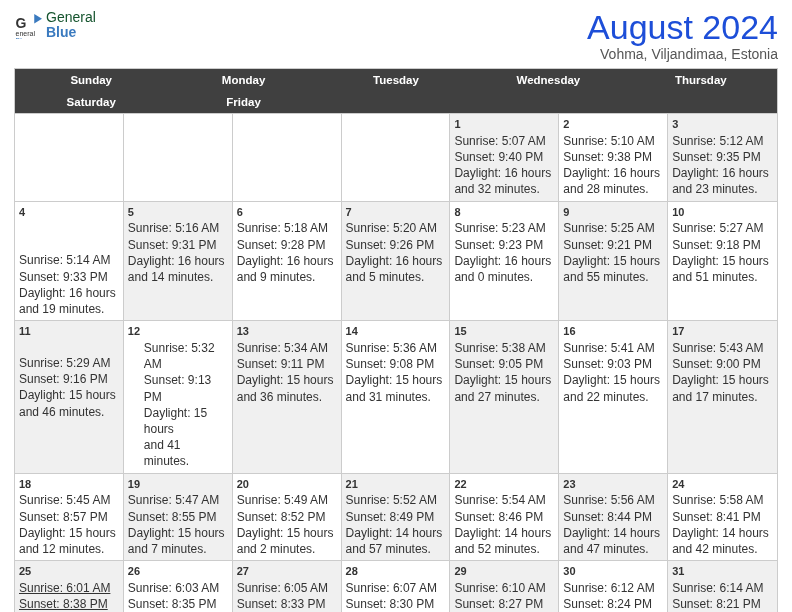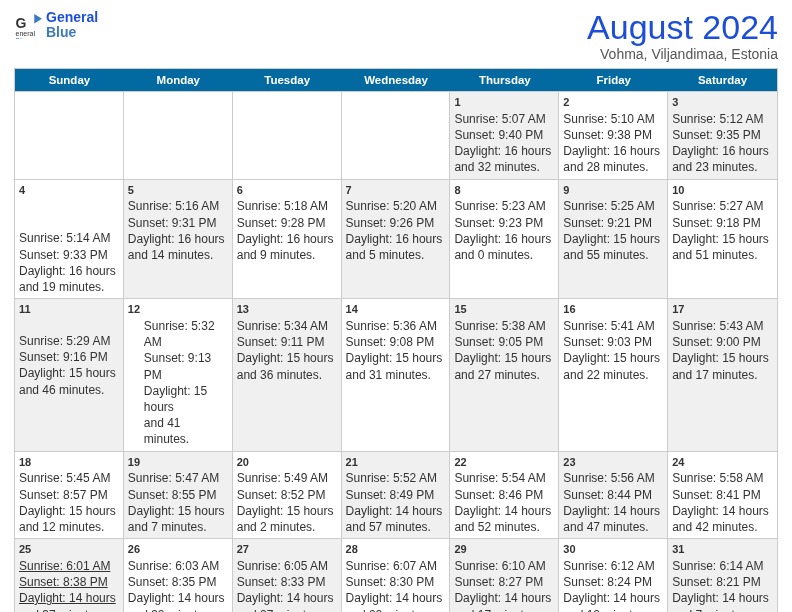--- a/index.html
+++ b/index.html
@@ -47,22 +47,22 @@
       margin-top: 2px;
     }
     .calendar {
       flex: 1;
       display: flex;
       flex-direction: column;
       border: 1px solid #ccc;
     }
     .cal-header {
       display: grid;
-      grid-template-columns: repeat(7, 1fr);
-      background: #0369a1;
+      grid-template-columns: repeat(5, 1fr);
+      background: #404040;
     }
     .cal-header-cell {
       color: #fff;
       font-size: 11.5px;
       font-weight: bold;
       text-align: center;
       padding: 5px 2px;
     }
     .cal-body {
       flex: 1;
@@ -122,40 +122,40 @@
         <rect x="0" y="0" width="36" height="36" fill="white"></rect>
 
         <text x="2" y="22" font-size="18" font-weight="bold" fill="#333" font-family="Arial">G</text>
 
         <polygon points="26,4 36,10 26,16" fill="#3a7abf"></polygon>
 
         <text x="2" y="32" font-size="9" fill="#333" font-family="Arial">eneral</text>
         <text x="2" y="41" font-size="9" fill="#3a7abf" font-family="Arial">Blue</text>
       </svg>
       <div style="display:flex; flex-direction:column; line-height:1.1;">
-        <span style="font-size:14px; font-weight:bold; color:#1d4ed8;">General</span>
+        <span style="font-size:14px; font-weight:normal; color:#14532d;">General</span>
         <span style="font-size:14px; font-weight:bold; color:#3a7abf;">Blue</span>
       </div>
     </div>
     <div class="header-right">
       <div class="month-title">August 2024</div>
       <div class="location-title">Vohma, Viljandimaa, Estonia</div>
     </div>
   </div>
 
   <div class="calendar">
     <div class="cal-header">
 
     <div class="cal-header-cell">Sunday</div>
         <div class="cal-header-cell">Monday</div>
         <div class="cal-header-cell">Tuesday</div>
         <div class="cal-header-cell">Wednesday</div>
         <div class="cal-header-cell">Thursday</div>
+        <div class="cal-header-cell">Saturday</div>
         <div class="cal-header-cell">Friday</div>
-        <div class="cal-header-cell">Saturday</div>
       </div>
     <div class="cal-body">
 
     <div class="cal-row">
           <div class="cal-cell"></div>
           <div class="cal-cell"></div>
           <div class="cal-cell"></div>
           <div class="cal-cell"></div>
           <div class="cal-cell shaded">
             <span class="day-number">1</span>

